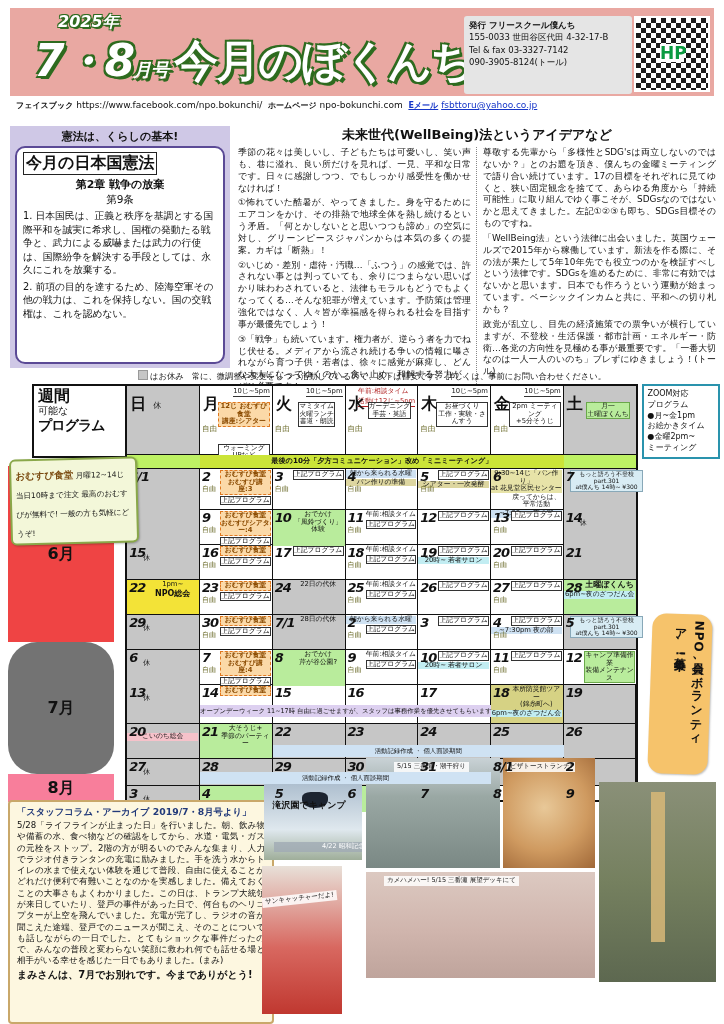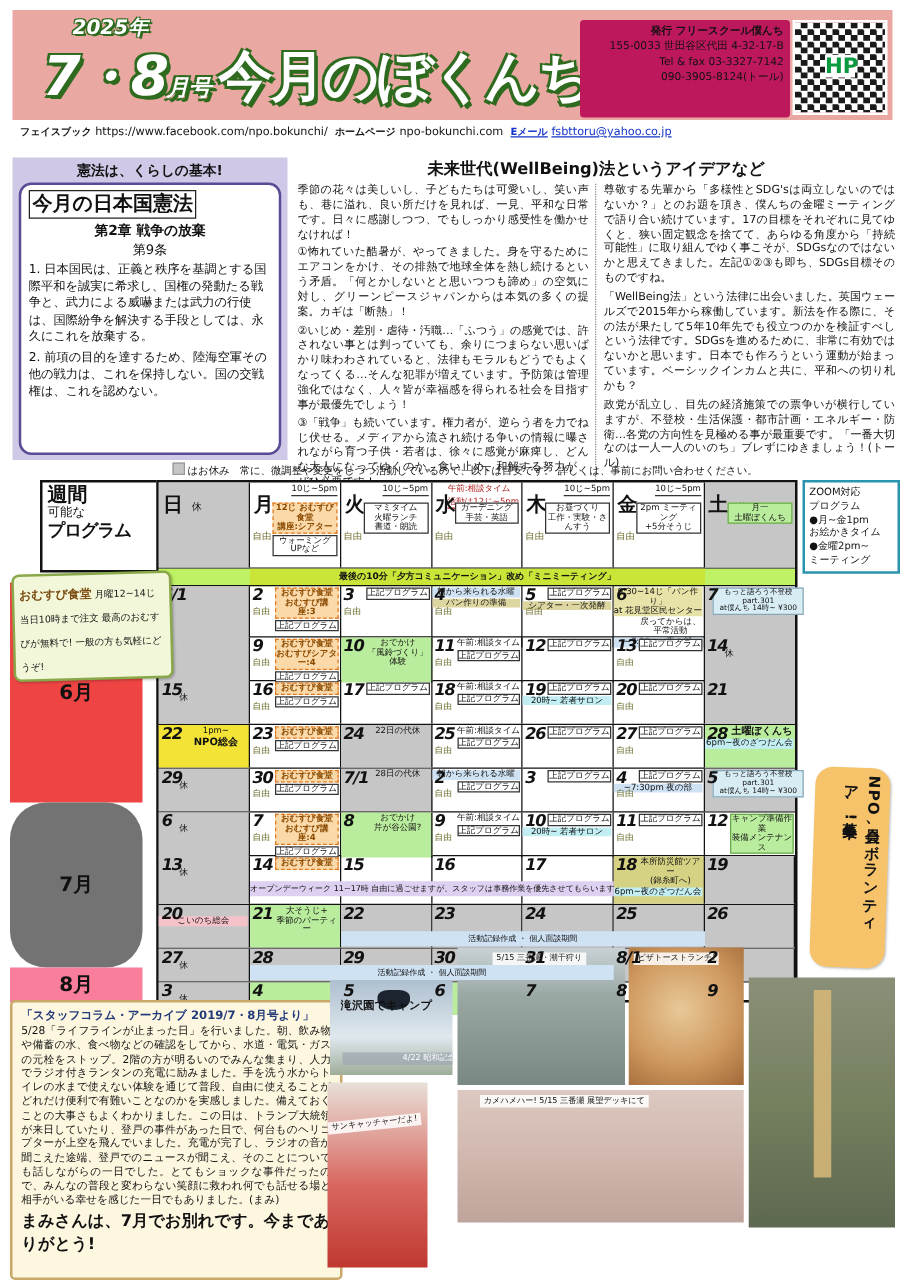--- a/index.html
+++ b/index.html
@@ -7,22 +7,22 @@
         font-family:"DejaVu Sans",sans-serif;color:#111;}
   
   .masthead{position:absolute;left:10px;top:8px;width:704px;height:88px;background:#e9a8a2;}
   .mast-year{position:absolute;left:48px;top:4px;font-size:16px;font-weight:bold;font-style:italic;color:#fff;
     text-shadow:-1px -1px 0 #2e6b1f,1px -1px 0 #2e6b1f,-1px 1px 0 #2e6b1f,1px 1px 0 #2e6b1f,2px 2px 0 #2e6b1f;}
   .mast-line{position:absolute;left:24px;top:24px;white-space:nowrap;color:#fff;
     text-shadow:-2px -2px 0 #2e6b1f,2px -2px 0 #2e6b1f,-2px 2px 0 #2e6b1f,2px 2px 0 #2e6b1f,3px 3px 0 #2e6b1f;}
   .mast-issue{font-size:44px;font-weight:bold;font-style:italic;letter-spacing:-2px;}
   .mast-suffix{font-size:18px;font-weight:bold;font-style:italic;}
   .mast-title{font-size:44px;font-weight:bold;letter-spacing:-2px;}
-  .pubbox{position:absolute;right:82px;top:8px;width:158px;height:72px;background:#be185d;border-radius:3px;
-    padding:3px 5px;font-size:8.5px;line-height:1.45;text-align:right;}
+  .pubbox{position:absolute;right:82px;top:8px;width:158px;height:72px;background:#e5e5e5;border-radius:3px;
+    padding:3px 5px;font-size:8.5px;line-height:1.45;}
   .pubbox .p0{font-weight:bold;}
   .qr{position:absolute;right:4px;top:8px;width:72px;height:72px;background:
       repeating-conic-gradient(#1a1a1a 0% 25%, #fff 0% 50%) 0 0/10px 10px;border:2px solid #fff;}
   .qr-hp{position:absolute;left:24px;top:26px;width:24px;height:18px;background:#fff;color:#0a9a40;
     font-size:17px;font-weight:bold;text-align:center;line-height:18px;}
   .linkline{position:absolute;left:16px;top:100px;width:700px;font-size:9px;white-space:nowrap;}
   .linkline .lbl{font-weight:bold;font-size:8px;}
   .linkline .url{letter-spacing:0;}
   .linkline .mail{color:#1535c8;text-decoration:underline;}
   
@@ -62,21 +62,21 @@
   .onigiri-b{font-size:7.6px;line-height:1.25;display:inline;}
   .days{position:relative;width:512px;border:2px solid #111;background:#fff;}
   .headrow{display:grid;grid-template-columns:repeat(7,1fr);height:68px;border-bottom:1px solid #111;}
   .hcell{position:relative;border-right:1px solid #111;overflow:visible;}
   .hcell:last-child{border-right:0;}
   .hd-d{position:absolute;left:3px;top:8px;font-size:16px;font-weight:bold;}
   .hd-sub{position:absolute;left:26px;top:14px;font-size:8px;}
   .htime{position:absolute;right:2px;top:0;font-size:6.8px;border-bottom:1px solid #333;white-space:nowrap;}
   .htime.red{color:#b02020;border-bottom-color:#b02020;}
   .hfree{position:absolute;left:2px;top:38px;font-size:7.5px;color:#6b6b2a;}
-  .hblocks{position:absolute;left:18px;top:16px;right:2px;display:flex;flex-direction:column;gap:1px;}
+  .hblocks{position:absolute;left:18px;top:16px;right:2px;display:flex;flex-direction:column;gap:17px;align-items:center;}
   .ministrip{height:13px;border-bottom:1.5px solid #111;position:relative;background:#bef264;}
   .ministrip-in{position:absolute;left:14.28%;width:71.44%;top:0;bottom:0;background:#cbe438;
     font-size:7.2px;font-weight:bold;text-align:center;line-height:12px;white-space:nowrap;}
   .week{display:grid;grid-template-columns:repeat(7,1fr);position:relative;border-bottom:1.5px solid #111;}
   .week:last-child{border-bottom:0;}
   .cell{position:relative;border-right:1px solid #111;overflow:visible;}
   .cell:last-child{border-right:0;}
   .c-gray{background:#c6c6c6;}
   .c-grn{background:#b9ec9c;}
   .c-yel{background:#f3e337;}
@@ -107,21 +107,21 @@
     padding:3px 3px;font-size:8px;line-height:1.35;}
   .npo{position:absolute;left:12px;top:230px;width:52px;height:148px;background:#f6c36b;border-radius:14px;
     writing-mode:vertical-rl;font-size:12px;font-weight:bold;letter-spacing:1px;padding:6px 4px;
     transform:rotate(2deg);box-shadow:1px 1px 2px rgba(0,0,0,.25);line-height:1.5;}
   
   .bottom{position:absolute;left:8px;top:800px;width:708px;height:218px;}
   .staffbox{position:absolute;left:0;top:0;width:248px;height:212px;background:#fdf7e0;
     border:2px solid #c9a86a;border-radius:4px;padding:4px 7px;}
   .staff-title{font-size:9.3px;font-weight:bold;color:#223a7a;margin-bottom:1px;}
   .staff-body{font-size:8.55px;line-height:1.32;text-align:justify;}
-  .staff-footer{font-size:13px;font-weight:bold;margin-top:1px;}
+  .staff-footer{font-size:10px;font-weight:bold;margin-top:1px;}
   .collage{position:absolute;left:254px;top:-42px;width:454px;height:258px;}
   .ph{position:absolute;overflow:hidden;}
   .cap{position:absolute;background:rgba(255,255,255,.85);font-size:6.5px;padding:0 3px;white-space:nowrap;line-height:1.5;}
   .ph-jump{left:2px;top:26px;width:98px;height:76px;background:linear-gradient(180deg,#aebfcf 0%,#dfe8ee 60%,#9fae9a 100%);}
   .ph-jump::after{content:"";position:absolute;left:38px;top:8px;width:26px;height:16px;background:#1c2430;
      border-radius:40% 40% 60% 60%;}
   .ph-jump .cap{left:10px;bottom:8px;background:rgba(160,170,180,.8);color:#fff;padding-left:48px;}
   .ph-mud{left:104px;top:0;width:134px;height:110px;background:linear-gradient(180deg,#c9d2d6 0%,#9aa8a4 35%,#7a8884 100%);}
   .ph-mud .cap{left:28px;top:4px;}
   .ph-lunch{left:241px;top:0;width:92px;height:110px;background:radial-gradient(circle at 45% 45%,#e8c898 0%,#cf9a60 55%,#a06838 100%);}

